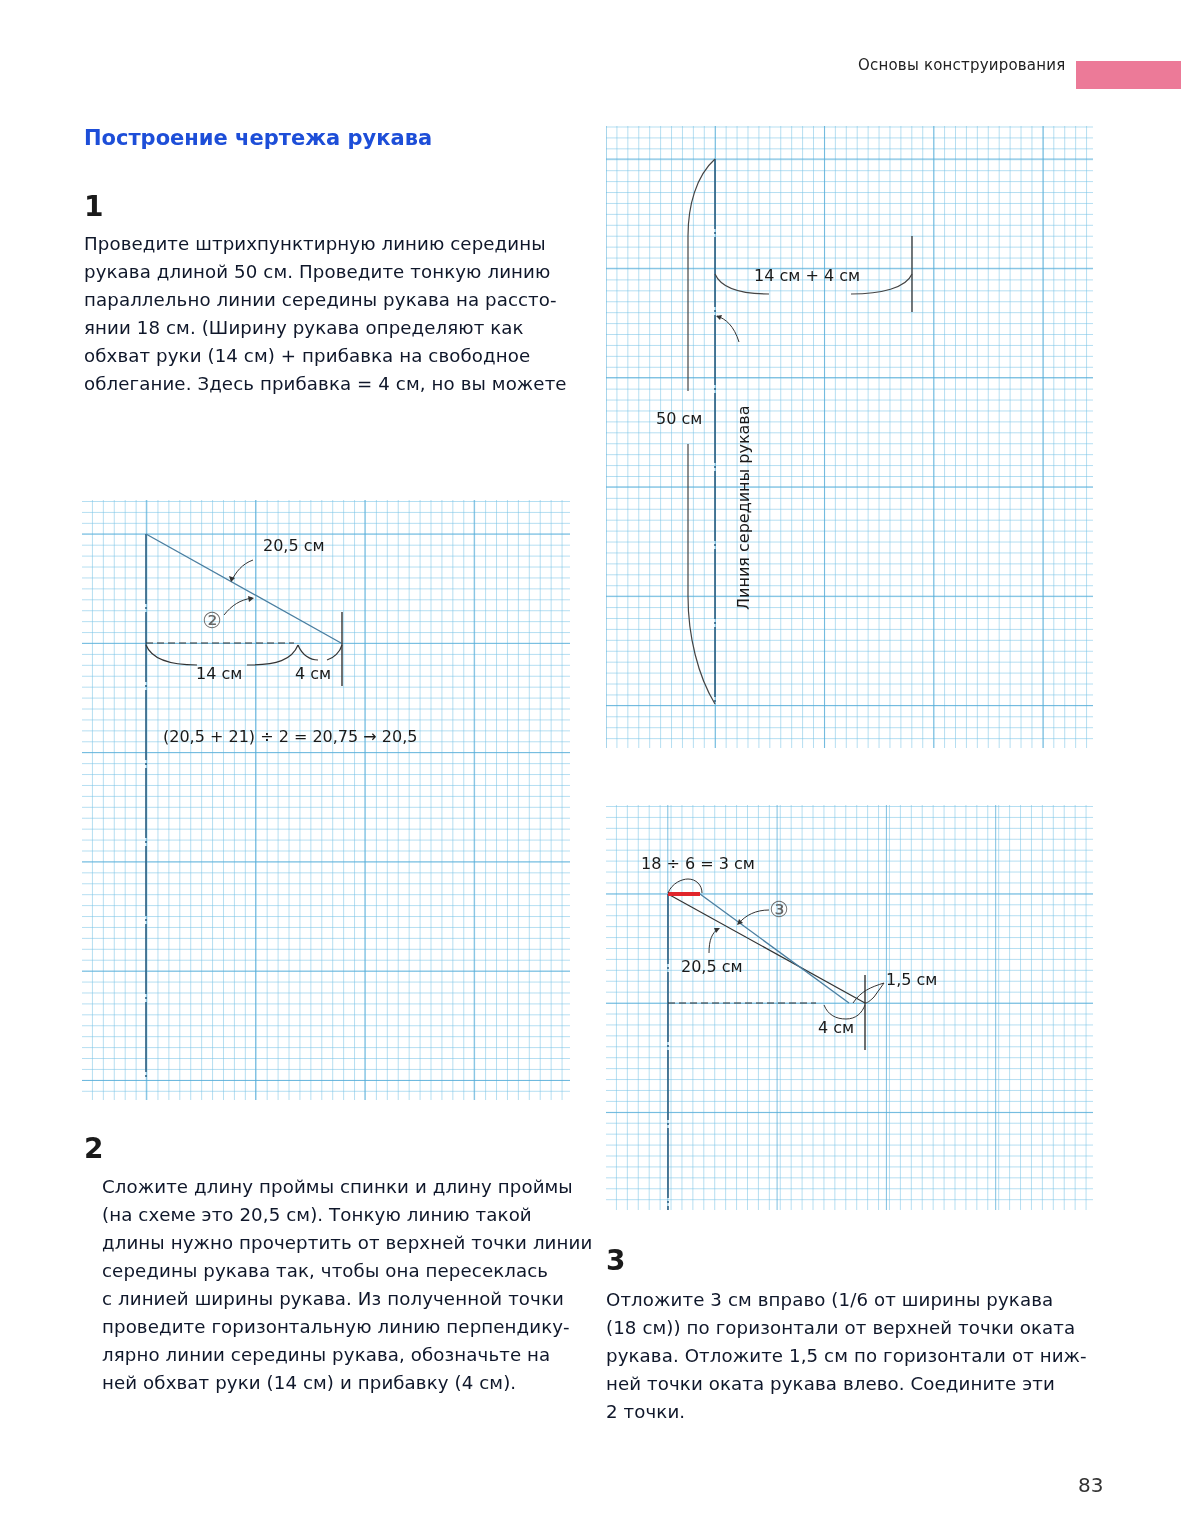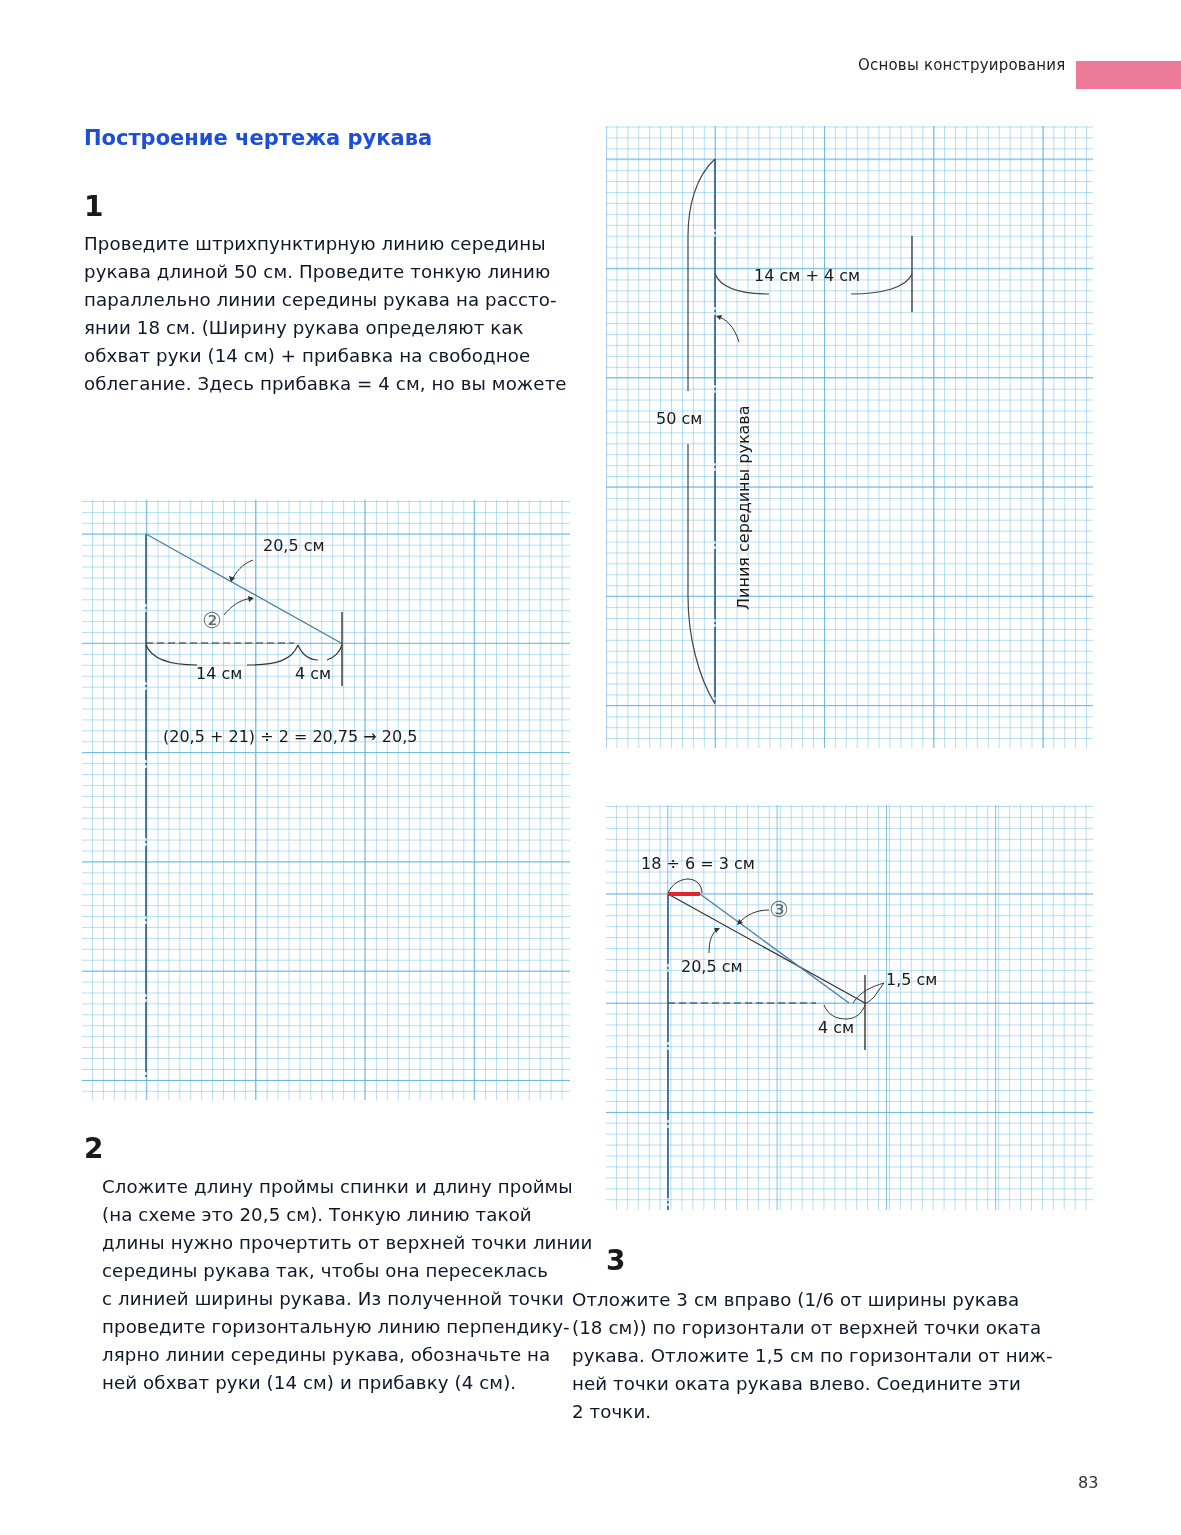--- a/index.html
+++ b/index.html
@@ -4,21 +4,21 @@
 <style>
   html, body { margin: 0; padding: 0; background: #ffffff; }
   body { width: 1181px; height: 1535px; position: relative; overflow: hidden;
          font-family: "DejaVu Sans", sans-serif; color: #1a1a1a; }
   .running-head { position: absolute; left: 858px; top: 56px; font-size: 15px; letter-spacing: 0.2px; color: #222; }
   .pink-tab { position: absolute; left: 1076px; top: 61px; width: 105px; height: 28px; background: #ec7a98; }
   .section-title { position: absolute; left: 84px; top: 126px; font-size: 21px; font-weight: bold; color: #1d4ed8; }
   .step-num { position: absolute; font-size: 28px; font-weight: bold; color: #1a1a1a; }
   .step-text { position: absolute; font-size: 18.2px; line-height: 28px; color: #0f172a; letter-spacing: 0.1px; }
   .step-text div { white-space: nowrap; }
-  .page-number { position: absolute; left: 1078px; top: 1473px; font-size: 16px; color: #333; }
+  .page-number { position: absolute; left: 1078px; top: 1473px; font-size: 20px; color: #333; }
   .grid { position: absolute;
     background-color: #ffffff;
     background-image:
       linear-gradient(to right, rgba(82,170,214,0.75) 1.4px, transparent 1.4px),
       linear-gradient(to bottom, rgba(82,170,214,0.75) 1.4px, transparent 1.4px),
       linear-gradient(to right, rgba(120,195,230,0.55) 1px, transparent 1px),
       linear-gradient(to bottom, rgba(120,195,230,0.55) 1px, transparent 1px);
     background-size: 109.3px 109.3px, 109.3px 109.3px, 10.93px 10.93px, 10.93px 10.93px;
   }
   .grid svg { position: absolute; left: 0; top: 0; overflow: visible; }
@@ -132,21 +132,21 @@
 
     <path d="M247,198 C255,186 265,182 278,178 L268,192 C262,198 260,198 259,198" fill="none" stroke="#333" stroke-width="1"></path>
     <text class="lbl" x="280" y="180">1,5 см</text>
 
     <path d="M218,200 C222,210 230,214 240,214 C250,214 256,208 259,200" fill="none" stroke="#333" stroke-width="1"></path>
     <text class="lbl" x="212" y="228">4 см</text>
   </svg>
 </div>
 
 <div class="step-num" style="left:606px; top:1244px;">3</div>
-<div class="step-text" style="left:572px; top:1286px;">
+<div class="step-text" style="left:606px; top:1286px;">
   <div>Отложите 3 см вправо (1/6 от ширины рукава</div>
   <div>(18 см)) по горизонтали от верхней точки оката</div>
   <div>рукава. Отложите 1,5 см по горизонтали от ниж-</div>
   <div>ней точки оката рукава влево. Соедините эти</div>
   <div>2 точки.</div>
 </div>
 
 <div class="page-number">83</div>
 
 </body></html>

